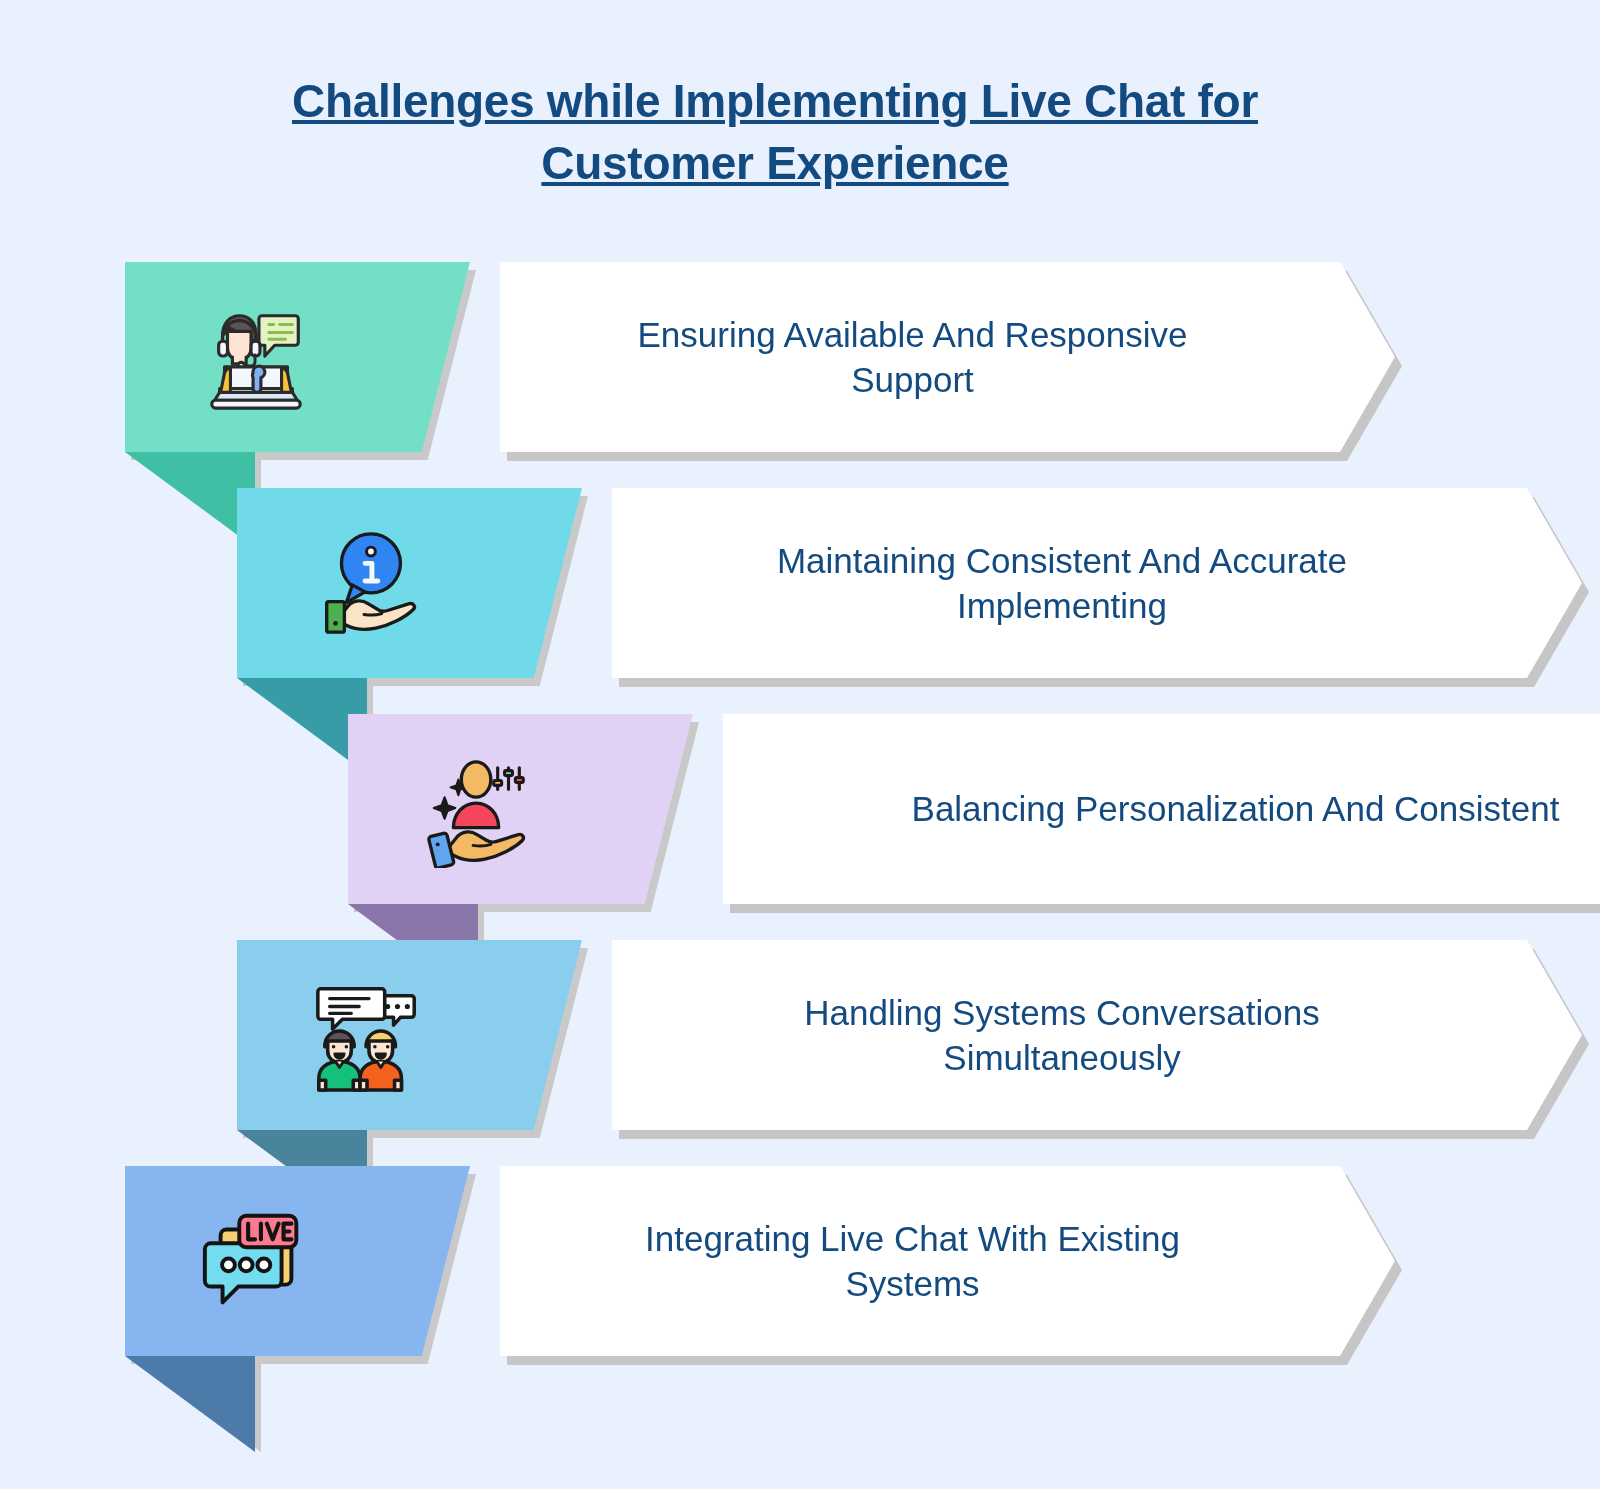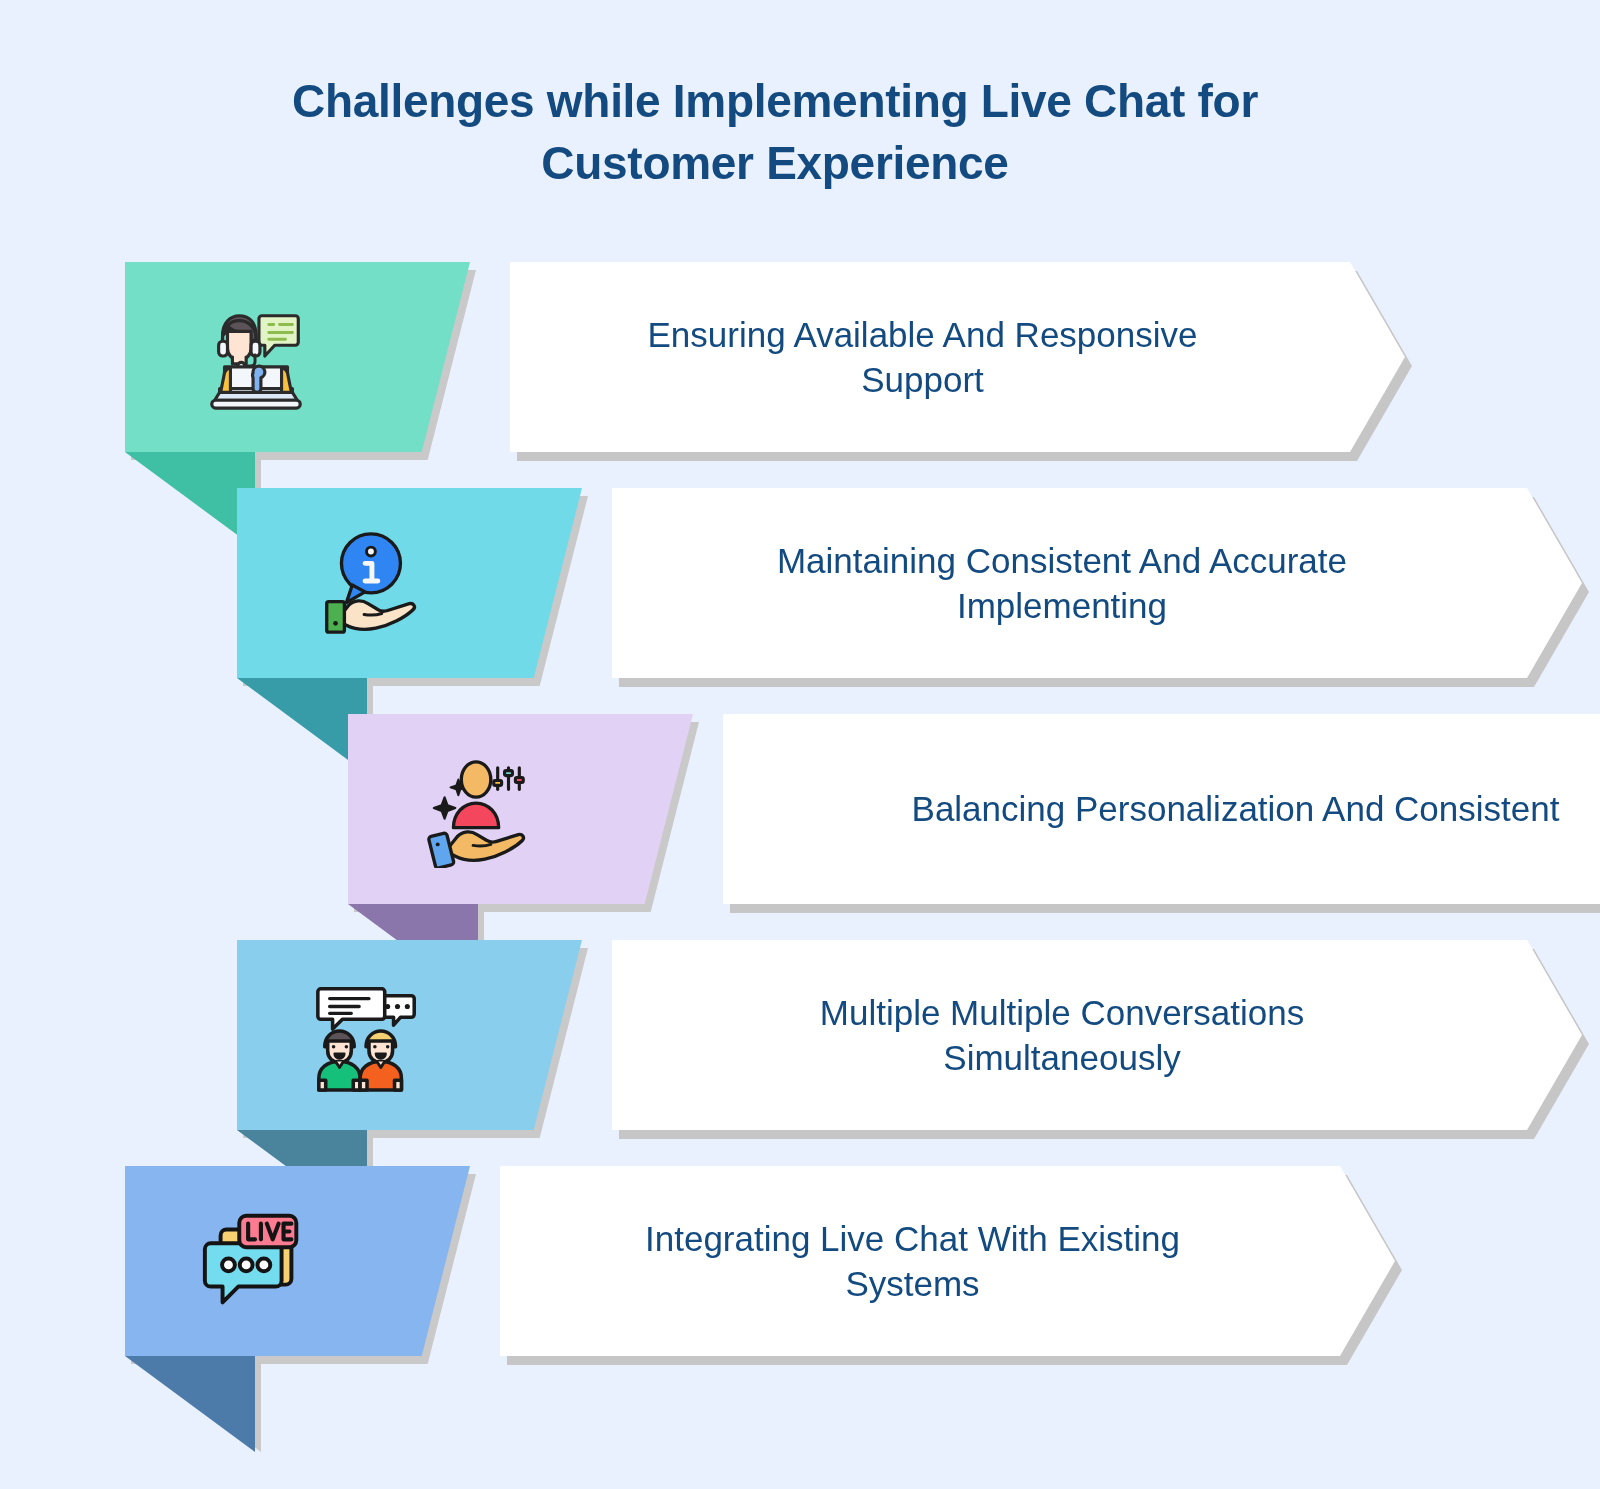--- a/index.html
+++ b/index.html
@@ -19,20 +19,21 @@
     position: absolute;
     left: 180px;
     top: 70px;
     width: 1190px;
     text-align: center;
     font-size: 46px;
     line-height: 1.35;
     font-weight: bold;
     color: #134a80;
     letter-spacing: -0.3px;
+    text-decoration: underline;
   }
 
   .row {
     position: absolute;
     height: 190px;
   }
 
   
   .block-wrap {
     position: absolute;
@@ -166,21 +167,21 @@
       <path d="M24 96 l4 -20 a8 8 0 0 1 6 -5 v25 z" fill="#f9c23c"></path>
       <path d="M96 96 l-4 -20 a8 8 0 0 0 -6 -5 v25 z" fill="#f9c23c"></path>
 
       <path d="M57 76 a6 6 0 1 1 8 5 v11 a4 4 0 0 1 -8 0 v-11 a6 6 0 0 1 0 -5 z" fill="#7fb2f0"></path>
     </g>
   </svg>
         </div>
       </div>
       <div class="fold-shadow" style="left: 6px;"></div>
       <div class="fold" style="background: rgb(63, 191, 163); left: 0px;"></div>
-      <div class="banner-wrap" style="left: 385px; width: 895px;">
+      <div class="banner-wrap" style="left: 375px; width: 895px;">
         <div class="banner-shadow" style="clip-path: polygon(55px 0px, 840px 0px, 895px 50%, 840px 100%, 55px 100%, 0px 100%, 0px 0px);"></div>
         <div class="banner" style="clip-path: polygon(55px 0px, 840px 0px, 895px 50%, 840px 100%, 55px 100%, 0px 100%, 0px 0px);"></div>
         <div class="banner-text">
           <span>Ensuring Available And Responsive Support</span>
         </div>
       </div>
     </div>
     <div class="row" style="left: 237px; top: 488px; width: 1365px;">
       <div class="block-wrap" style="width: 345px;">
         <div class="block-shadow"></div>
@@ -289,21 +290,21 @@
     </g>
   </svg>
         </div>
       </div>
       <div class="fold-shadow" style="left: 6px;"></div>
       <div class="fold" style="background: rgb(73, 131, 156); left: 0px;"></div>
       <div class="banner-wrap" style="left: 375px; width: 970px;">
         <div class="banner-shadow" style="clip-path: polygon(55px 0px, 915px 0px, 970px 50%, 915px 100%, 55px 100%, 0px 100%, 0px 0px);"></div>
         <div class="banner" style="clip-path: polygon(55px 0px, 915px 0px, 970px 50%, 915px 100%, 55px 100%, 0px 100%, 0px 0px);"></div>
         <div class="banner-text">
-          <span>Multiple Multiple Conversations Simultaneously</span>
+          <span>Handling Systems Conversations Simultaneously</span>
         </div>
       </div>
     </div>
     <div class="row" style="left: 125px; top: 1166px; width: 1290px; padding-left: 32px;">
       <div class="block-wrap" style="width: 345px;">
         <div class="block-shadow"></div>
         <div class="block" style="background: rgb(135, 181, 239);"></div>
         <div class="icon-holder">
           <svg width="118" height="118" viewBox="0 0 120 120" xmlns="http://www.w3.org/2000/svg">
     <g stroke="#141414" stroke-width="4" stroke-linejoin="round" stroke-linecap="round">

